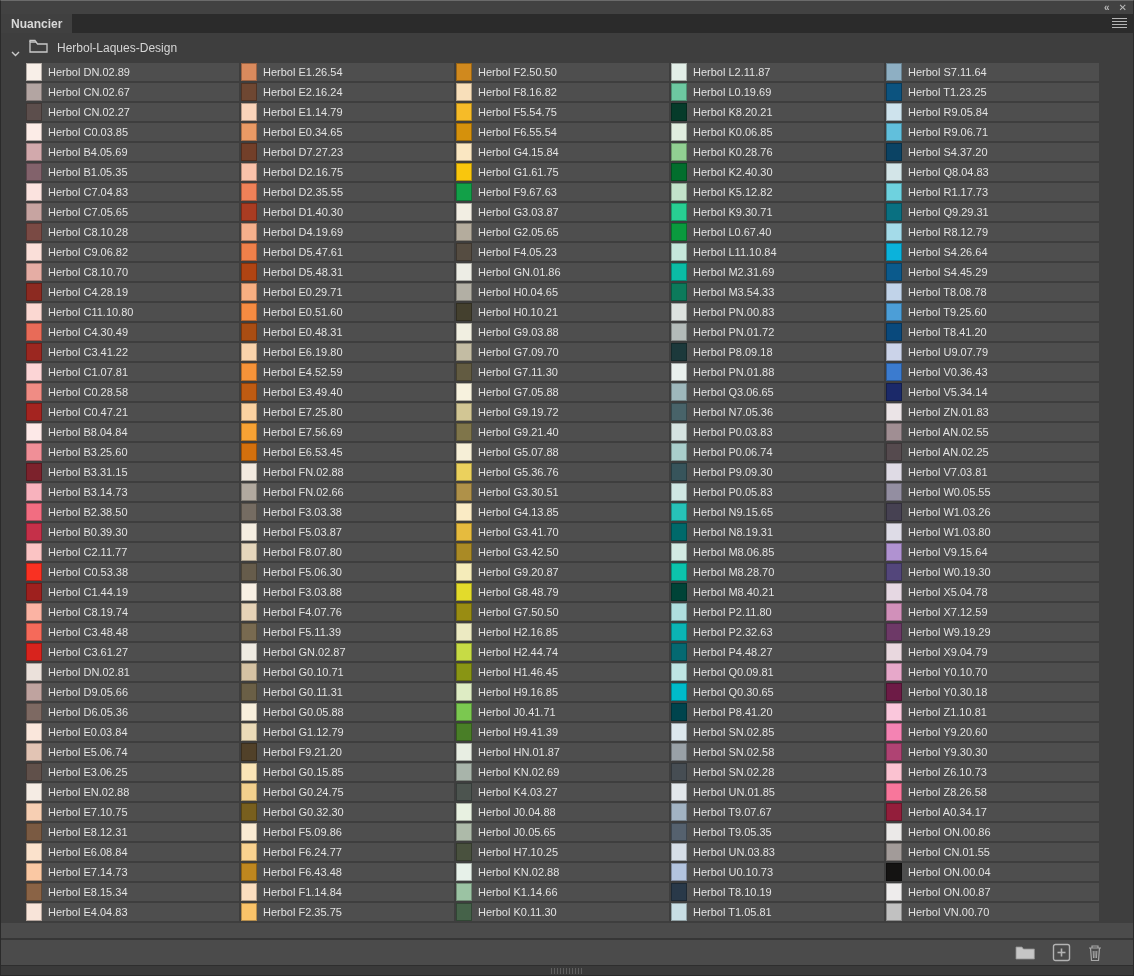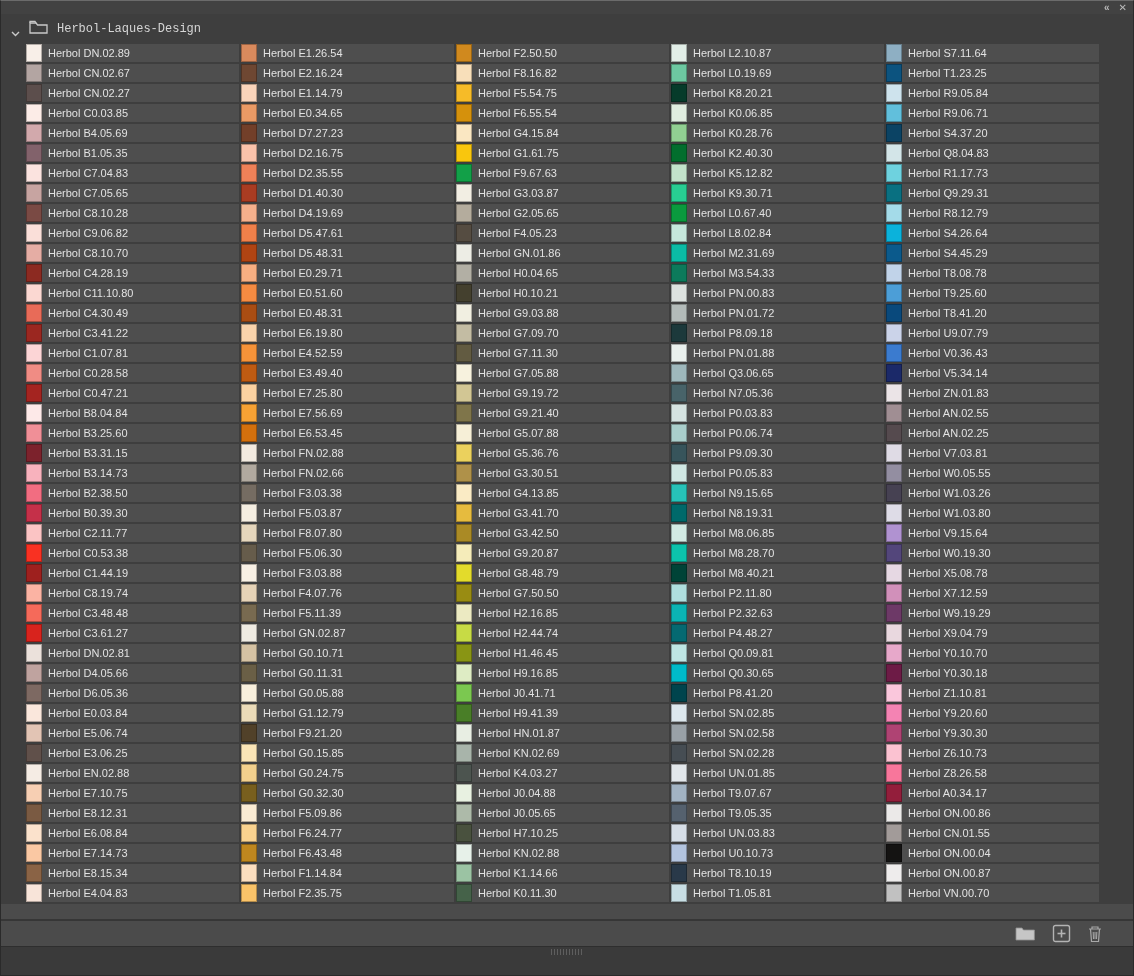--- a/index.html
+++ b/index.html
@@ -17,21 +17,21 @@
   
   .tabbar { height:19px; background:#2b2b2b; display:flex; align-items:stretch;
     position:relative; flex:0 0 auto; }
   .tab { background:#404040; padding:0 10px; display:flex; align-items:center;
     font-size:12px; font-weight:bold; color:#d9d9d9; cursor:pointer; }
   .panel-menu { position:absolute; right:6px; top:4px; width:15px; height:12px; cursor:pointer;
     background:repeating-linear-gradient(to bottom,#b5b5b5 0 1px,transparent 1px 3px); }
 
   
   .group-header { height:30px; background:#3e3e3e; display:flex; align-items:center;
-    padding-left:10px; gap:9px; flex:0 0 auto;font-family:Liberation Mono, monospace; }
+    padding-left:10px; gap:9px; flex:0 0 auto; }
   .chev { width:9px; height:9px; display:inline-block; }
   .group-label { color:#d6d6d6; font-size:12px; }
 
   
   .grid { display:grid; grid-auto-flow:column; grid-template-rows:repeat(43,18px);
     grid-template-columns:repeat(5,213px); gap:2px; padding:0 36px 0 25px; flex:0 0 auto; }
   .cell { background:#4e4e4e; display:flex; align-items:stretch; cursor:pointer; overflow:hidden; }
   .chip { width:16px; flex:0 0 16px; border:1px solid rgba(0,0,0,0.28); }
   .lab { color:#e2e2e2; font-size:11px; line-height:18px; padding-left:6px; white-space:nowrap; }
 
@@ -48,20 +48,26 @@
 </head>
 <body>
 
 <div class="window">
 
   <div class="titlebar">
     <span class="tb-icon collapse-glyph">«</span>
     <span class="tb-icon">✕</span>
   </div>
 
+  <div class="tabbar">
+    <div class="tab">
+      <span>Nuancier</span>
+    </div>
+    <div class="panel-menu"></div>
+  </div>
 
   <div class="group-header">
     <span class="chev">
       <svg width="9" height="9" viewBox="0 0 9 9">
           <polyline points="1,3 4.5,6.5 8,3" fill="none" stroke="#c9c9c9" stroke-width="1.4"></polyline>
         </svg>
     </span>
     <span>
       <svg width="19" height="14" viewBox="0 0 19 14">
         <path d="M1 3 h6 l1.6 2 H18 v8 H1 Z" fill="none" stroke="#c9c9c9" stroke-width="1.3"></path>
@@ -191,21 +197,21 @@
       <div class="cell">
         <span class="chip" style="background: rgb(216, 35, 29);"></span>
         <span class="lab">Herbol C3.61.27</span>
       </div>
       <div class="cell">
         <span class="chip" style="background: rgb(235, 225, 219);"></span>
         <span class="lab">Herbol DN.02.81</span>
       </div>
       <div class="cell">
         <span class="chip" style="background: rgb(191, 163, 159);"></span>
-        <span class="lab">Herbol D4.05.66</span>
+        <span class="lab">Herbol D9.05.66</span>
       </div>
       <div class="cell">
         <span class="chip" style="background: rgb(125, 105, 98);"></span>
         <span class="lab">Herbol D6.05.36</span>
       </div>
       <div class="cell">
         <span class="chip" style="background: rgb(250, 231, 220);"></span>
         <span class="lab">Herbol E0.03.84</span>
       </div>
       <div class="cell">
@@ -583,21 +589,21 @@
       <div class="cell">
         <span class="chip" style="background: rgb(155, 195, 163);"></span>
         <span class="lab">Herbol K1.14.66</span>
       </div>
       <div class="cell">
         <span class="chip" style="background: rgb(69, 98, 73);"></span>
         <span class="lab">Herbol K0.11.30</span>
       </div>
       <div class="cell">
         <span class="chip" style="background: rgb(226, 238, 231);"></span>
-        <span class="lab">Herbol L2.10.87</span>
+        <span class="lab">Herbol L2.11.87</span>
       </div>
       <div class="cell">
         <span class="chip" style="background: rgb(109, 200, 161);"></span>
         <span class="lab">Herbol L0.19.69</span>
       </div>
       <div class="cell">
         <span class="chip" style="background: rgb(6, 59, 42);"></span>
         <span class="lab">Herbol K8.20.21</span>
       </div>
       <div class="cell">
@@ -619,21 +625,21 @@
       <div class="cell">
         <span class="chip" style="background: rgb(40, 206, 146);"></span>
         <span class="lab">Herbol K9.30.71</span>
       </div>
       <div class="cell">
         <span class="chip" style="background: rgb(10, 154, 62);"></span>
         <span class="lab">Herbol L0.67.40</span>
       </div>
       <div class="cell">
         <span class="chip" style="background: rgb(197, 231, 219);"></span>
-        <span class="lab">Herbol L8.02.84</span>
+        <span class="lab">Herbol L11.10.84</span>
       </div>
       <div class="cell">
         <span class="chip" style="background: rgb(11, 188, 165);"></span>
         <span class="lab">Herbol M2.31.69</span>
       </div>
       <div class="cell">
         <span class="chip" style="background: rgb(12, 122, 91);"></span>
         <span class="lab">Herbol M3.54.33</span>
       </div>
       <div class="cell">
@@ -859,21 +865,21 @@
       <div class="cell">
         <span class="chip" style="background: rgb(176, 146, 209);"></span>
         <span class="lab">Herbol V9.15.64</span>
       </div>
       <div class="cell">
         <span class="chip" style="background: rgb(83, 70, 123);"></span>
         <span class="lab">Herbol W0.19.30</span>
       </div>
       <div class="cell">
         <span class="chip" style="background: rgb(230, 216, 227);"></span>
-        <span class="lab">Herbol X5.08.78</span>
+        <span class="lab">Herbol X5.04.78</span>
       </div>
       <div class="cell">
         <span class="chip" style="background: rgb(209, 144, 186);"></span>
         <span class="lab">Herbol X7.12.59</span>
       </div>
       <div class="cell">
         <span class="chip" style="background: rgb(109, 57, 103);"></span>
         <span class="lab">Herbol W9.19.29</span>
       </div>
       <div class="cell">

